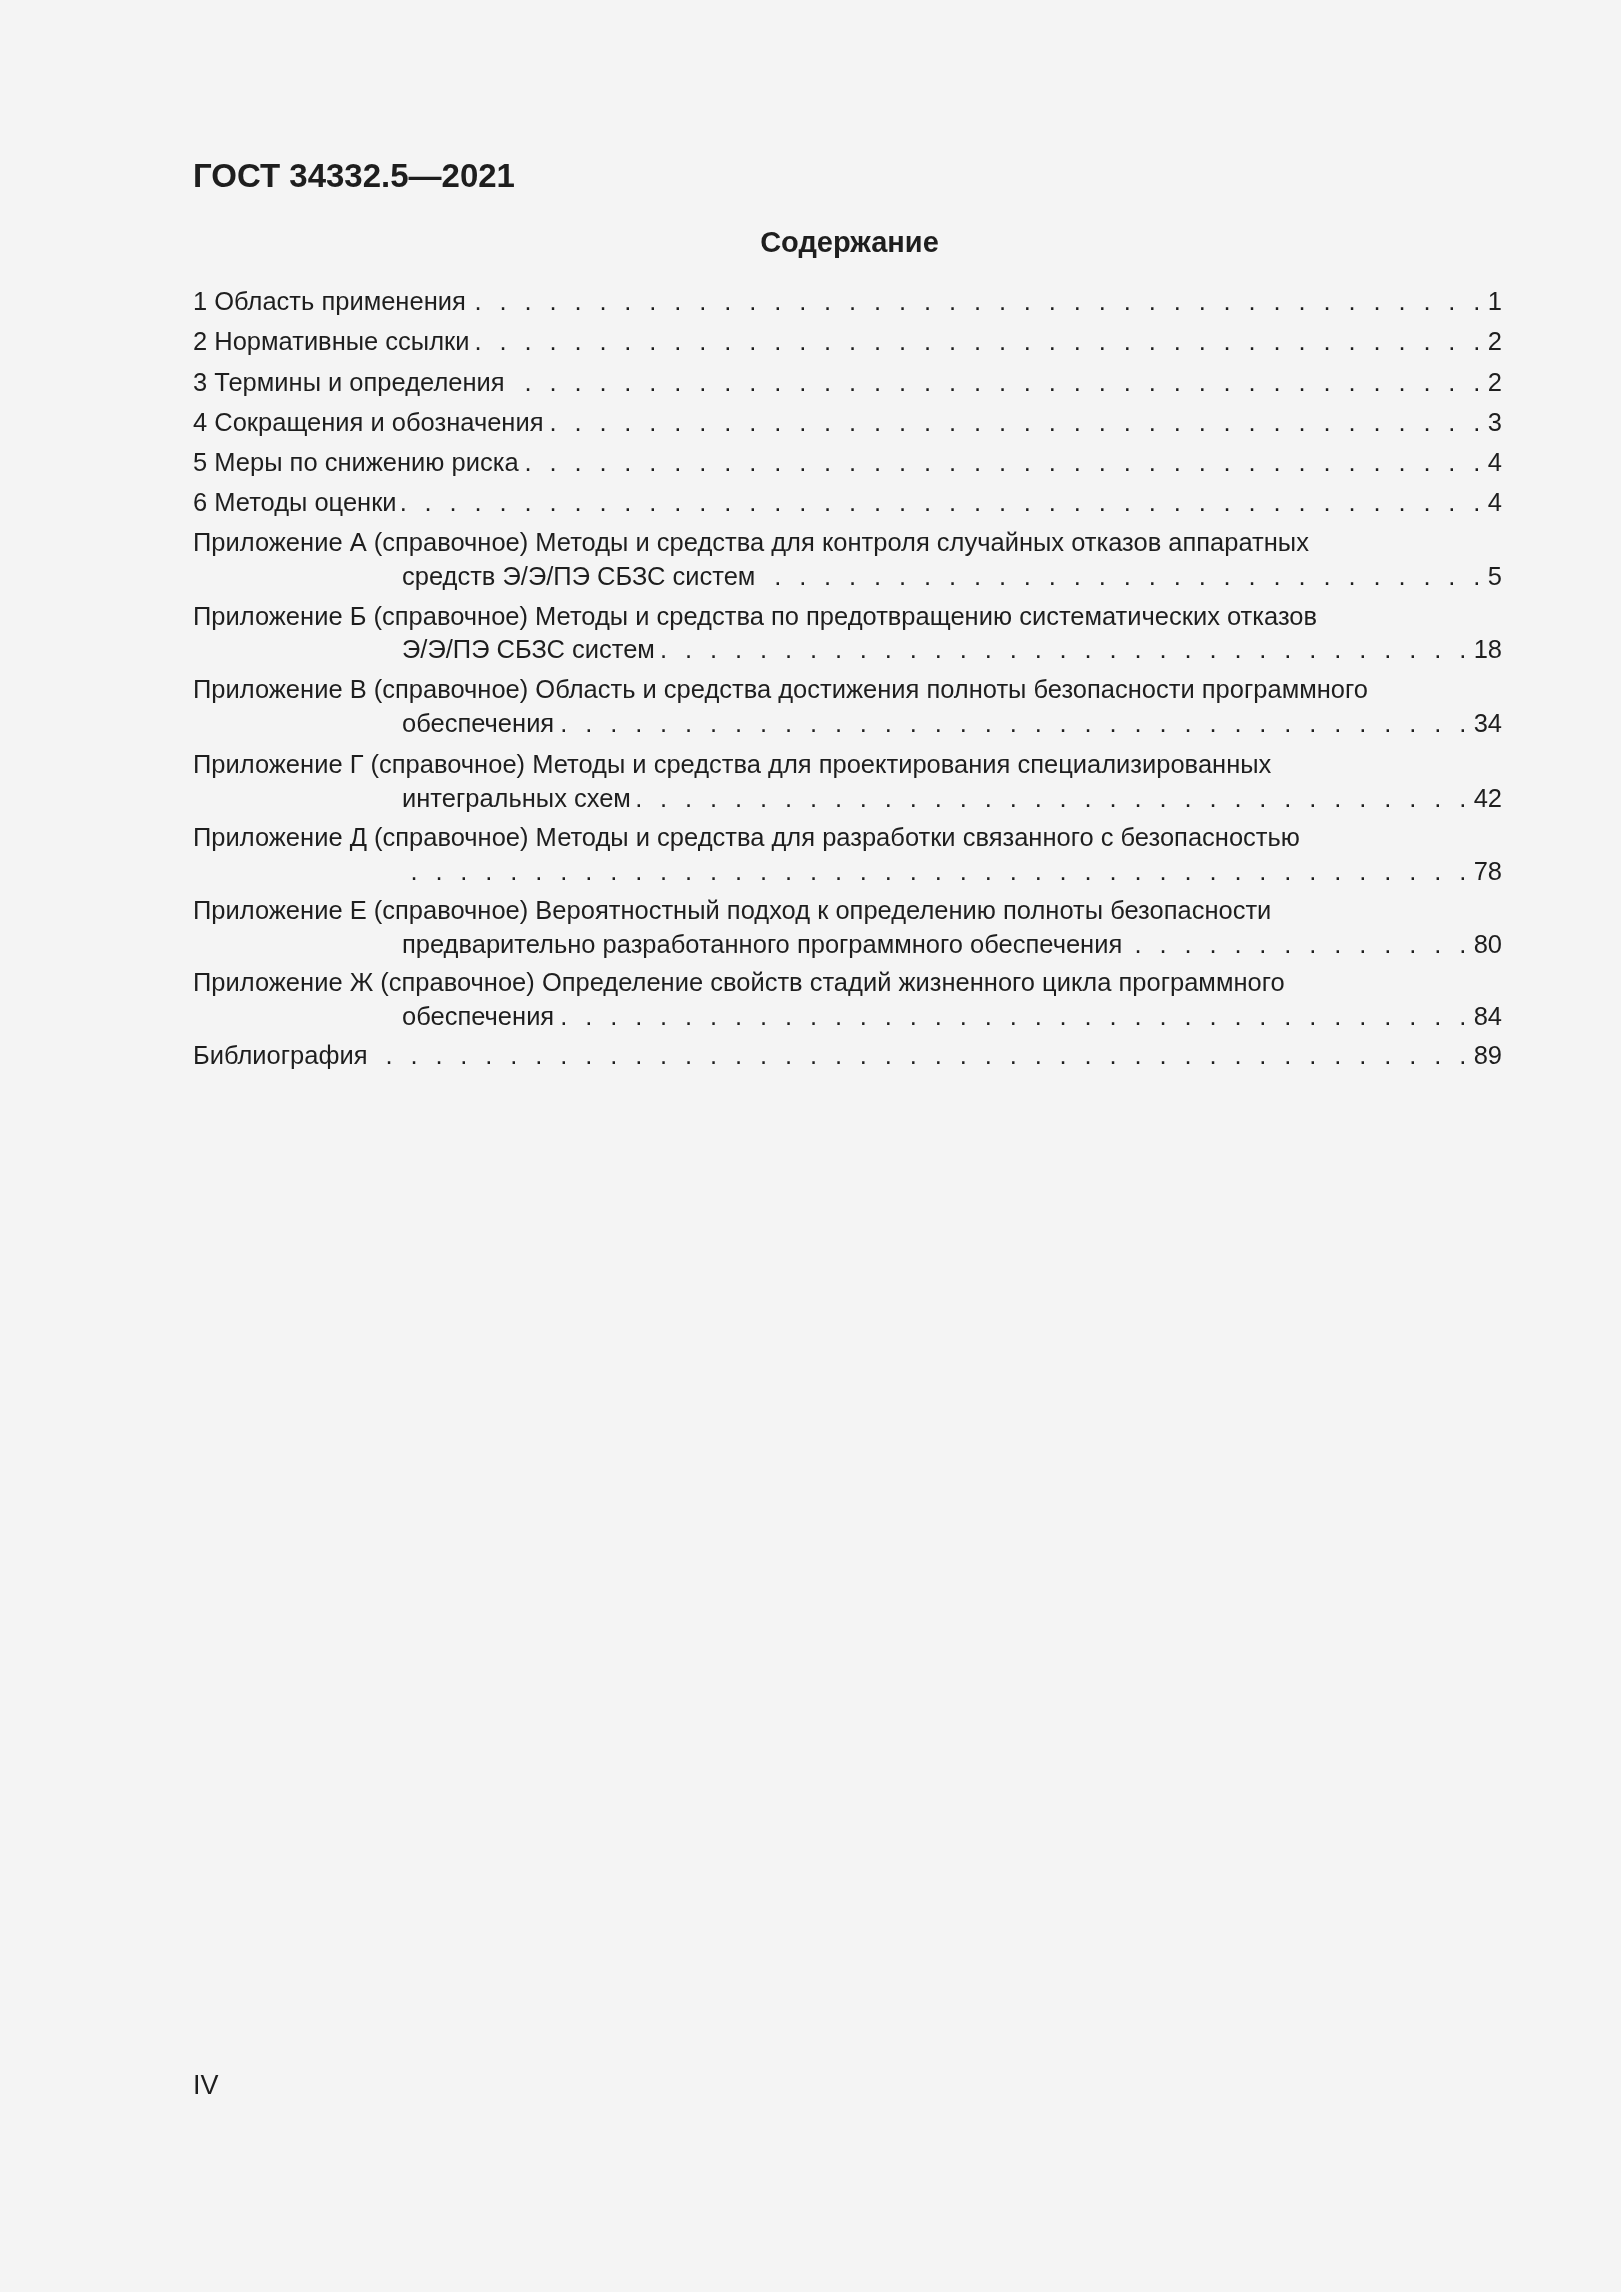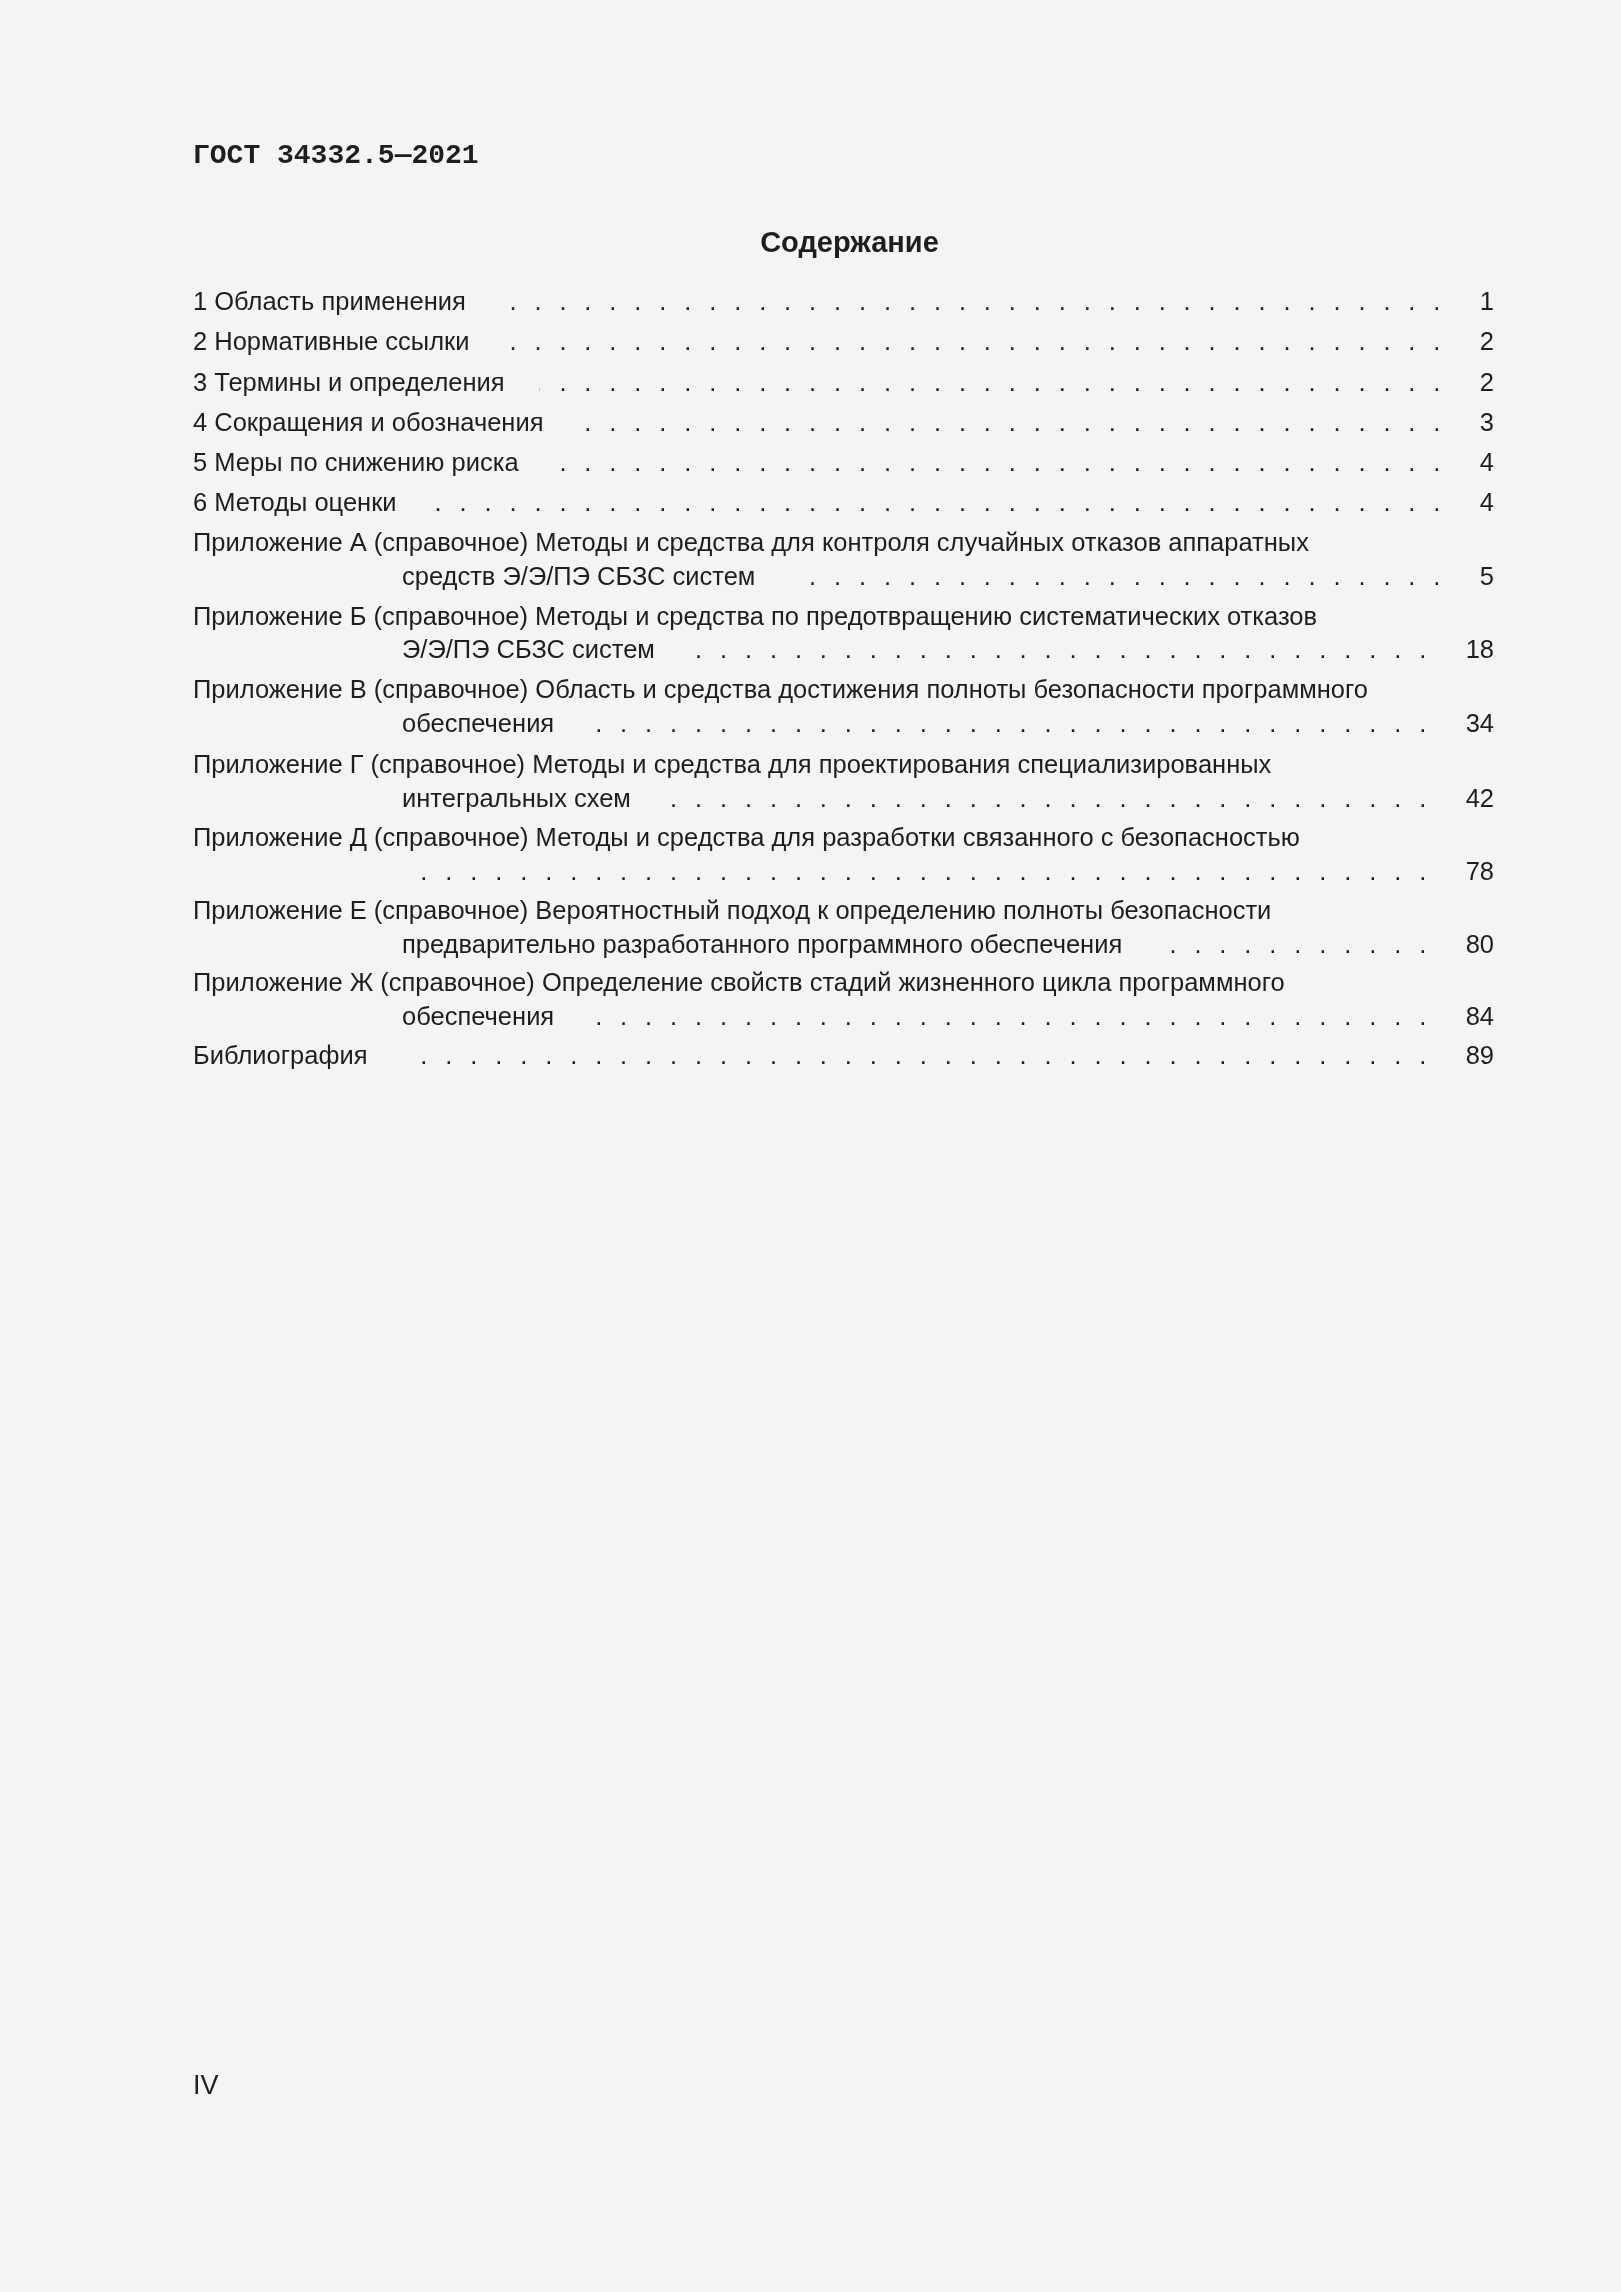--- a/index.html
+++ b/index.html
@@ -5,35 +5,34 @@
   html, body { margin: 0; padding: 0; }
   body {
     width: 1621px; height: 2293px;
     background: #f4f4f4;
     position: relative;
     overflow: hidden;
     font-family: "Liberation Sans", sans-serif;
     color: #1e1e1e;
   }
   .doc-header {
-    position: absolute; left: 193px; top: 140px;
-    font-size: 28px; font-weight: bold; line-height: 31px;
+    position: absolute; left: 193px; top: 160px;
+    font-size: 33px; font-weight: bold; line-height: 31px;
     white-space: nowrap;
-    font-family: Liberation Mono, monospace;
   }
   .toc-title {
     position: absolute; left: 0; width: 1699px; top: 225px;
     text-align: center;
     font-size: 29px; font-weight: bold; line-height: 35px;
   }
   .toc { position: absolute; left: 193px; top: 0; width: 1309px; }
   .entry { position: absolute; left: 0; width: 1309px; font-size: 25.5px; }
   .line {
-    position: absolute; left: 0; right: 8px; height: 29px; line-height: 29px;
-    white-space: nowrap; display: flex; align-items: baseline; gap: 32px;
+    position: absolute; left: 0; right: 0; height: 29px; line-height: 29px;
+    white-space: nowrap; display: flex; align-items: baseline;
   }
   .line.cont { left: 209px; align-items: center; }
   .txt { flex: 0 0 auto; }
   .dots {
     flex: 1 1 auto; overflow: hidden; white-space: nowrap;
     letter-spacing: 5.4px; margin: 0 2px; color: #1e1e1e;
     direction: rtl; text-align: left;
   }
   .page { flex: 0 0 auto; text-align: right; }
   .page-num {

